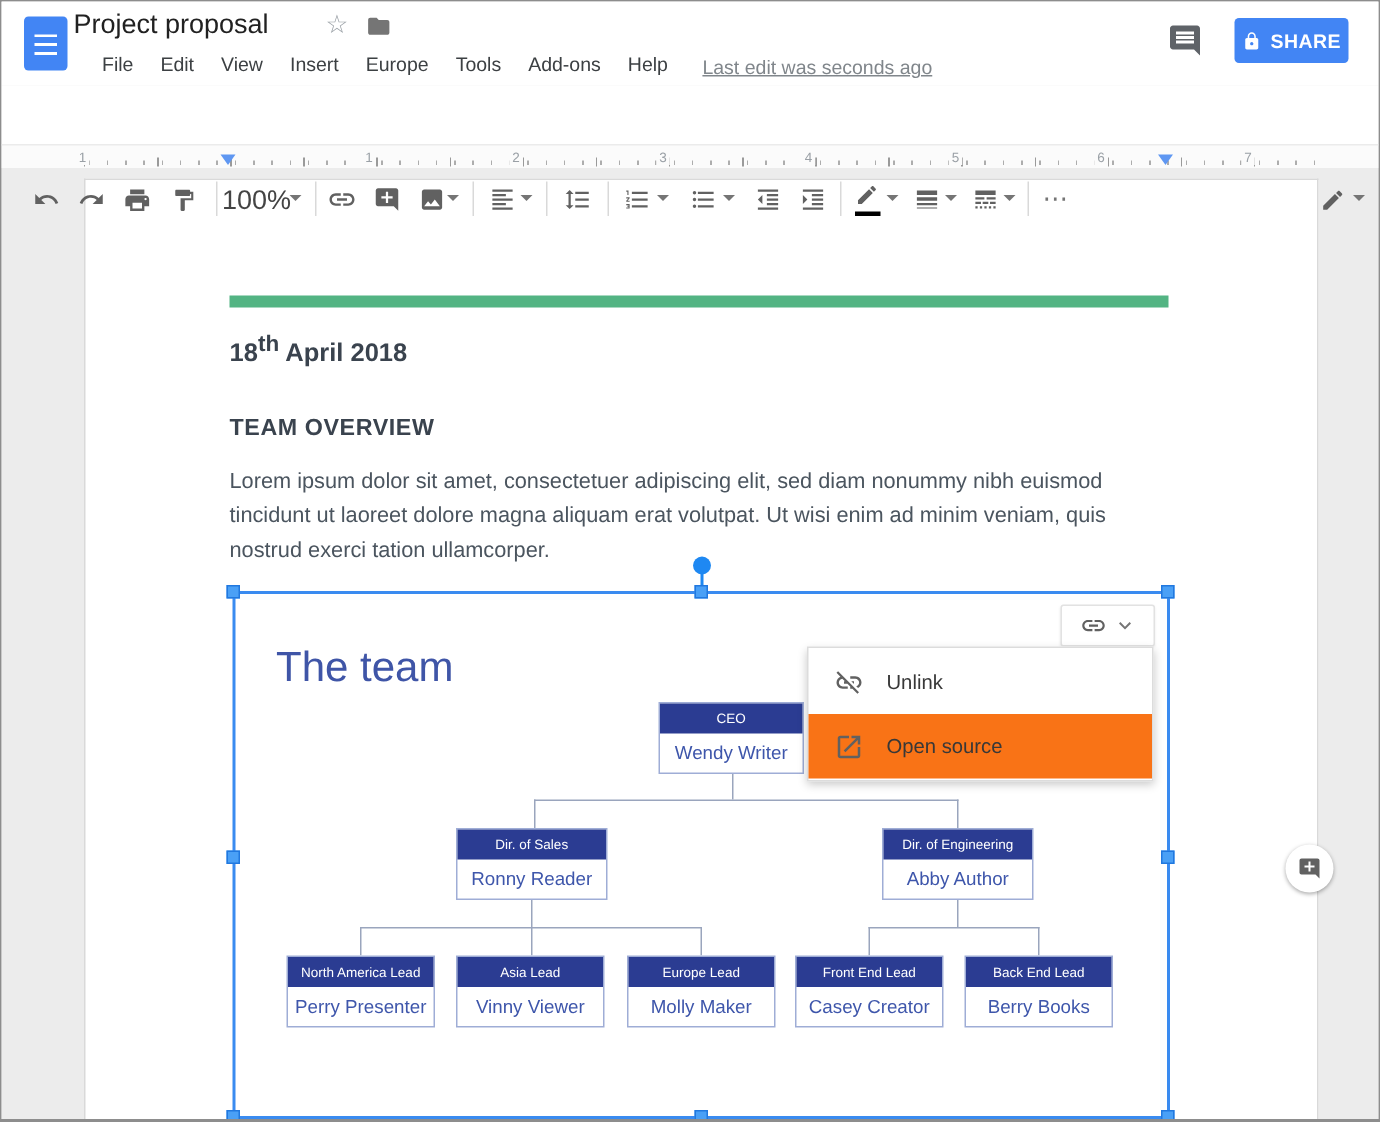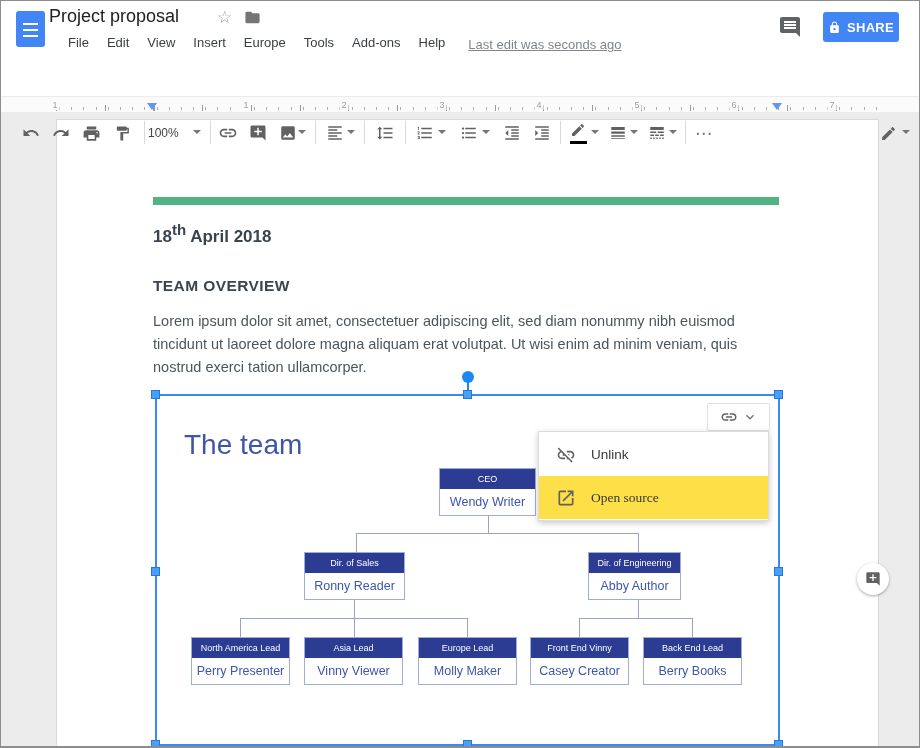--- a/index.html
+++ b/index.html
@@ -41,21 +41,21 @@
 
   
   .link-widget { position:absolute; left:706px; top:402px; width:63px; height:28px; background:#fff;
     border:1px solid #e2e2e2; border-radius:2px; display:flex; align-items:center; justify-content:center;
     gap:4px; z-index:30; box-shadow:0 1px 2px rgba(0,0,0,.08); }
 
   
   .dropdown { position:absolute; left:537px; top:430px; width:231px; background:#fff;
     border:1px solid #dcdcdc; box-shadow:0 2px 6px rgba(0,0,0,.22); z-index:40; padding:1px 0; }
   .menu-item { height:43px; display:flex; align-items:center; padding-left:17px; cursor:default; }
-  .menu-item.hover { background:#fde047;font-family:Liberation Serif, serif; }
+  .menu-item.hover { background:#f97316; }
   .menu-item .mi-icon { width:20px; height:20px; margin-right:15px; flex:none; }
   .menu-item .mi-label { font-size:13.5px; color:#383838; }
 
   
   .comment-fab { position:absolute; left:856px; top:562px; width:32px; height:32px; border-radius:50%;
     background:#fff; box-shadow:0 1px 3px rgba(0,0,0,.35); display:flex; align-items:center;
     justify-content:center; z-index:50; }
 
   
   .chrome-header { position:absolute; left:0; top:0; right:0; height:56px; background:#fff; z-index:100; }
@@ -76,21 +76,21 @@
     color:#fff; font-size:13px; font-weight:bold; letter-spacing:.3px; }
 
   
   .chrome-toolbar { position:absolute; left:0; top:56px; right:0; height:39px; background:#fff; z-index:100; }
   .ic { position:absolute; top:63px; width:26px; height:26px; display:flex; align-items:center;
     justify-content:center; }
   .sep { position:absolute; top:64px; width:1px; height:23px; background:#d9d9d9; }
   .caret { position:absolute; top:73px; width:0; height:0; border-left:4px solid transparent;
     border-right:4px solid transparent; border-top:4px solid #757575; }
   .zoom-box { position:absolute; left:147px; top:63px; height:26px; display:flex; align-items:center;
-    font-size:12px; color:#444; }
+    font-size:18px; color:#444; }
   .border-color-bar { position:absolute; left:569px; top:84px; width:17px; height:3px; background:#000; }
   .more-dots { font-family:"DejaVu Sans",sans-serif; font-size:17px; color:#757575; letter-spacing:1px; }
 
   
   .chrome-ruler { position:absolute; left:0; top:95px; right:0; height:16px; background:#fbfbfb;
     border-top:1px solid #ebebeb; z-index:100; }
   .ruler-ticks { position:absolute; left:55px; top:0; width:823px; height:16px;
     background-image:
       repeating-linear-gradient(90deg, #adadad 0 1px, transparent 1px 12.19px),
       repeating-linear-gradient(90deg, #9a9a9a 0 1px, transparent 1px 48.75px);
@@ -150,38 +150,38 @@
     <div class="conn" style="left:691px; top:617px; width:1px; height:19px;"></div>
 
     <div class="org-box" style="left:438px; top:467px; width:97px;">
       <div class="org-role">CEO</div>
       <div class="org-name">Wendy Writer</div>
     </div>
     <div class="org-box" style="left:303px; top:551px; width:101px;">
       <div class="org-role">Dir. of Sales</div>
       <div class="org-name">Ronny Reader</div>
     </div>
-    <div class="org-box" style="left:587px; top:551px; width:93px;">
+    <div class="org-box" style="left:587px; top:551px; width:101px;">
       <div class="org-role">Dir. of Engineering</div>
       <div class="org-name">Abby Author</div>
     </div>
     <div class="org-box" style="left:190px; top:636px; width:99px;">
       <div class="org-role">North America Lead</div>
       <div class="org-name">Perry Presenter</div>
     </div>
     <div class="org-box" style="left:303px; top:636px; width:99px;">
       <div class="org-role">Asia Lead</div>
       <div class="org-name">Vinny Viewer</div>
     </div>
     <div class="org-box" style="left:417px; top:636px; width:99px;">
       <div class="org-role">Europe Lead</div>
       <div class="org-name">Molly Maker</div>
     </div>
     <div class="org-box" style="left:529px; top:636px; width:99px;">
-      <div class="org-role">Front End Vinny</div>
+      <div class="org-role">Front End Lead</div>
       <div class="org-name">Casey Creator</div>
     </div>
     <div class="org-box" style="left:642px; top:636px; width:99px;">
       <div class="org-role">Back End Lead</div>
       <div class="org-name">Berry Books</div>
     </div>
 
     <div class="link-widget">
       <span>
         <svg width="18" height="18" viewBox="0 0 24 24">

